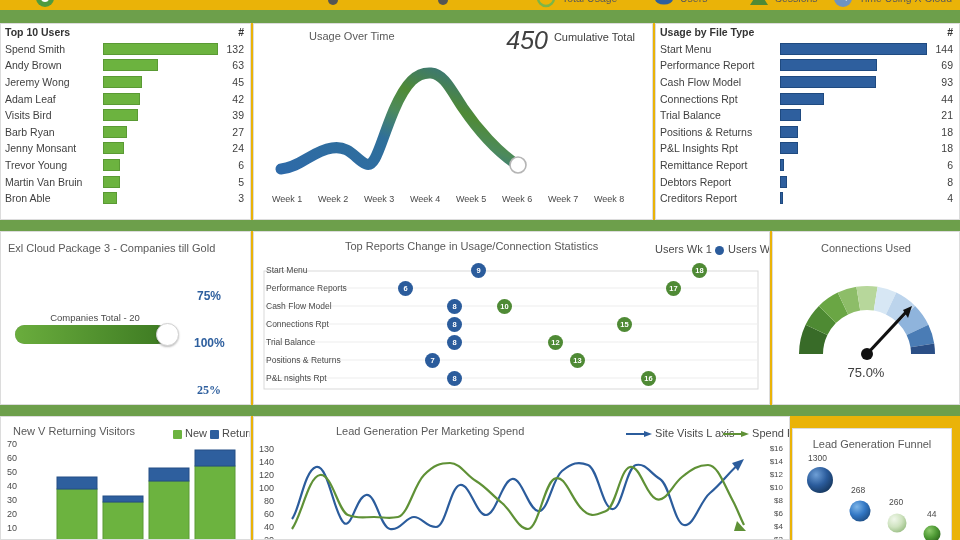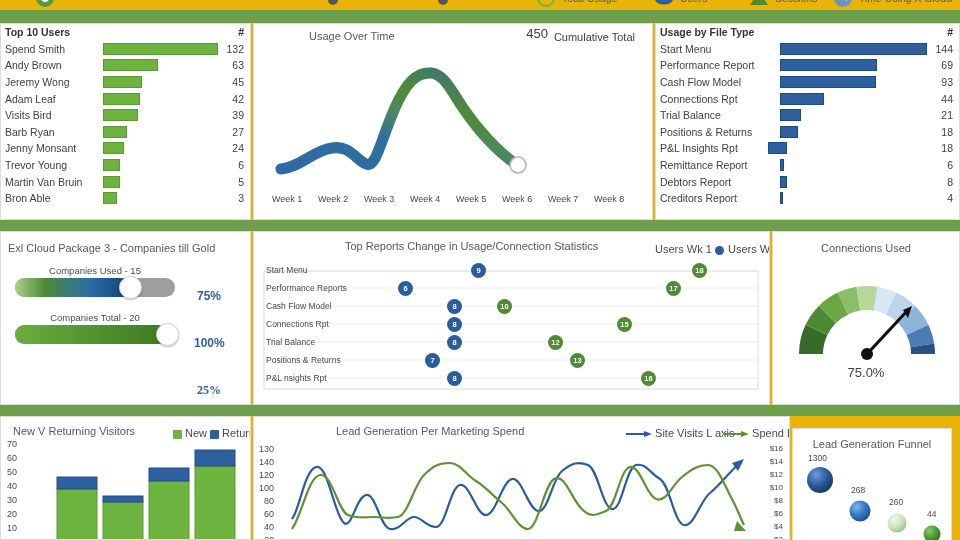--- a/index.html
+++ b/index.html
@@ -49,21 +49,21 @@
   .dot { position:absolute; width:15px; height:15px; border-radius:50%;
          display:flex; align-items:center; justify-content:center;
          font-size:7.5px; color:#fff; font-weight:bold; }
   .dot.b { background:#2b5c9c; }
   .dot.g { background:#4f8a35; }
   .legdot { display:inline-block; width:9px; height:9px; border-radius:50%; vertical-align:middle; }
 
   
   .axlab { position:absolute; font-size:9px; color:#4a4a4a; }
   .axlab-r { position:absolute; font-size:8px; color:#4a4a4a; text-align:right; }
-  .bigno { position:absolute; font-size:13px; color:#404040; }
+  .bigno { position:absolute; font-size:25px; color:#404040;font-style:italic; }
   .cumlab { position:absolute; font-size:11px; color:#404040; }
   .gaugeval { position:absolute; font-size:13px; color:#404040; text-align:center; width:100%; }
   .legitem { position:absolute; font-size:11px; color:#4a4a4a; white-space:nowrap;padding-left:24px; }
   .funlab { position:absolute; font-size:8.5px; color:#4a4a4a; }
 </style>
 </head>
 <body>
 
 <div class="dash">
 
@@ -273,21 +273,21 @@
           <span class="rval">21</span>
         </div>
       <div class="rrow">
           <span class="rname" style="width:120px">Positions &amp; Returns</span>
           <span class="rbarwrap">
             <span class="rbar blue" style="width:12%"></span>
           </span>
           <span class="rval">18</span>
         </div>
       <div class="rrow">
-          <span class="rname" style="width:108px">P&amp;L Insights Rpt</span>
+          <span class="rname" style="width:120px">P&amp;L Insights Rpt</span>
           <span class="rbarwrap">
             <span class="rbar blue" style="width:12%"></span>
           </span>
           <span class="rval">18</span>
         </div>
       <div class="rrow">
           <span class="rname" style="width:120px">Remittance Report</span>
           <span class="rbarwrap">
             <span class="rbar blue" style="width:3%"></span>
           </span>
@@ -306,27 +306,20 @@
             <span class="rbar blue" style="width:2%"></span>
           </span>
           <span class="rval">4</span>
         </div>
     </div>
   </div>
 
   <div class="panel" style="left:0; top:231px; width:251px; height:174px;">
     <div class="ptitle-light" style="position:absolute; left:7px; top:10px;">Exl Cloud Package 3 - Companies till Gold</div>
 
-    <div class="sgroup" style="left:14px; top:33px; width:160px;">
-      <div class="slabel">Companies Used - 15</div>
-      <div class="strack">
-        <div class="sfill" style="width:75%; background:linear-gradient(90deg,#a9d18e,#4f8a35 25%,#2b6ea8 62%,#13386e 100%);"></div>
-        <div class="sknob" style="left:65%;"></div>
-      </div>
-    </div>
     <div class="spct" style="left:196px; top:57px;">75%</div>
 
     <div class="sgroup" style="left:14px; top:80px; width:160px;">
       <div class="slabel">Companies Total - 20</div>
       <div class="strack">
         <div class="sfill" style="width:95%; background:linear-gradient(90deg,#6aad3d,#3d7a22);"></div>
         <div class="sknob" style="left:88%;"></div>
       </div>
     </div>
     <div class="spct" style="left:193px; top:104px;">100%</div>

